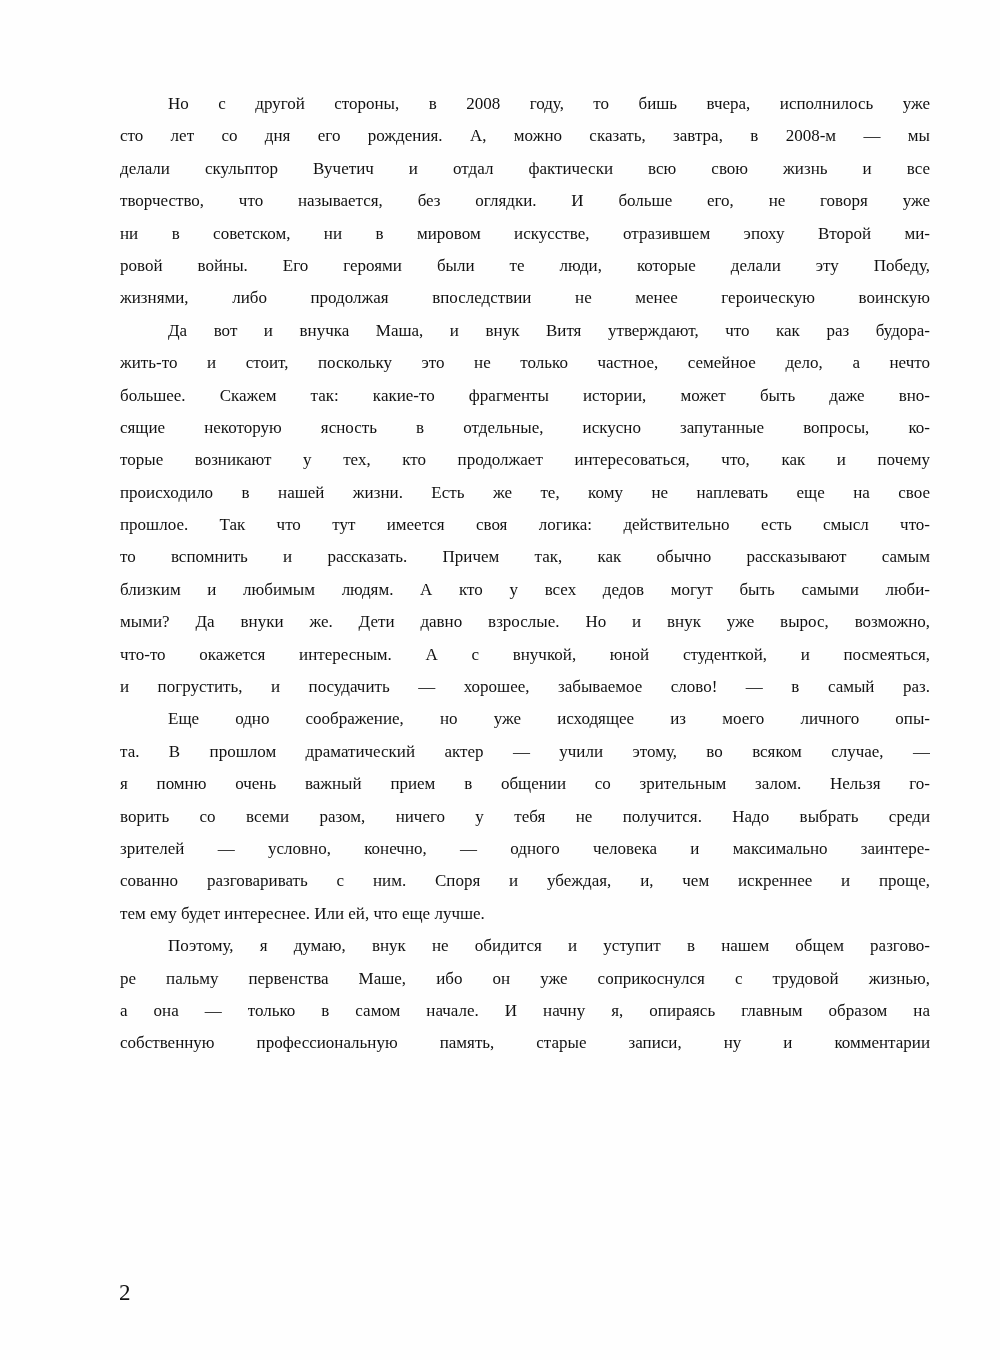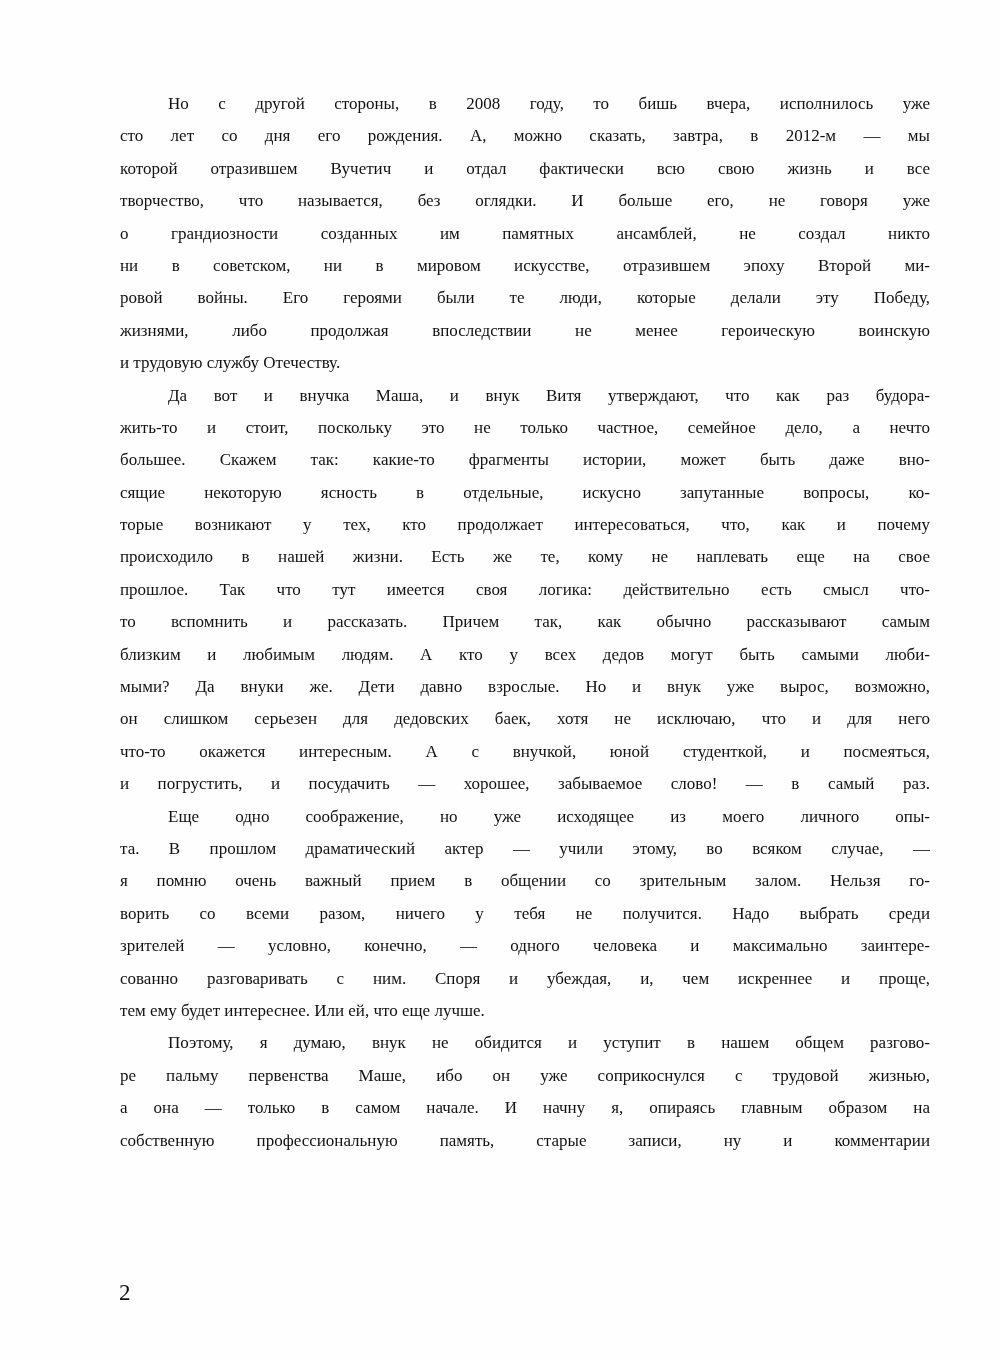--- a/index.html
+++ b/index.html
@@ -27,42 +27,39 @@
   }
 </style>
 </head>
 <body>
 
 <div class="page">
   <div class="text-block">
 
     <div>
       <span class="line indent">Но с другой стороны, в 2008 году, то бишь вчера, исполнилось уже</span>
-      <span class="line">сто лет со дня его рождения. А, можно сказать, завтра, в 2012-м — мы</span>
-      <span class="line">которой отразившем Вучетич и отдал фактически всю свою жизнь и все</span>
+      <span class="line">сто лет со дня его рождения. А, можно сказать, завтра, в 2008-м — мы</span>
+      <span class="line">делали скульптор Вучетич и отдал фактически всю свою жизнь и все</span>
       <span class="line">творчество, что называется, без оглядки. И больше его, не говоря уже</span>
-      <span class="line">о грандиозности созданных им памятных ансамблей, не создал никто</span>
       <span class="line">ни в советском, ни в мировом искусстве, отразившем эпоху Второй ми-</span>
       <span class="line">ровой войны. Его героями были те люди, которые делали эту Победу,</span>
       <span class="line">жизнями, либо продолжая впоследствии не менее героическую воинскую</span>
-      <span class="line last">и трудовую службу Отечеству.</span>
     </div>
 
     <div>
       <span class="line indent">Да вот и внучка Маша, и внук Витя утверждают, что как раз будора-</span>
       <span class="line">жить-то и стоит, поскольку это не только частное, семейное дело, а нечто</span>
       <span class="line">большее. Скажем так: какие-то фрагменты истории, может быть даже вно-</span>
       <span class="line">сящие некоторую ясность в отдельные, искусно запутанные вопросы, ко-</span>
       <span class="line">торые возникают у тех, кто продолжает интересоваться, что, как и почему</span>
       <span class="line">происходило в нашей жизни. Есть же те, кому не наплевать еще на свое</span>
       <span class="line">прошлое. Так что тут имеется своя логика: действительно есть смысл что-</span>
       <span class="line">то вспомнить и рассказать. Причем так, как обычно рассказывают самым</span>
       <span class="line">близким и любимым людям. А кто у всех дедов могут быть самыми люби-</span>
       <span class="line">мыми? Да внуки же. Дети давно взрослые. Но и внук уже вырос, возможно,</span>
-      <span class="line">он слишком серьезен для дедовских баек, хотя не исключаю, что и для него</span>
       <span class="line">что-то окажется интересным. А с внучкой, юной студенткой, и посмеяться,</span>
       <span class="line">и погрустить, и посудачить — хорошее, забываемое слово! — в самый раз.</span>
     </div>
 
     <div>
       <span class="line indent">Еще одно соображение, но уже исходящее из моего личного опы-</span>
       <span class="line">та. В прошлом драматический актер — учили этому, во всяком случае, —</span>
       <span class="line">я помню очень важный прием в общении со зрительным залом. Нельзя го-</span>
       <span class="line">ворить со всеми разом, ничего у тебя не получится. Надо выбрать среди</span>
       <span class="line">зрителей — условно, конечно, — одного человека и максимально заинтере-</span>

